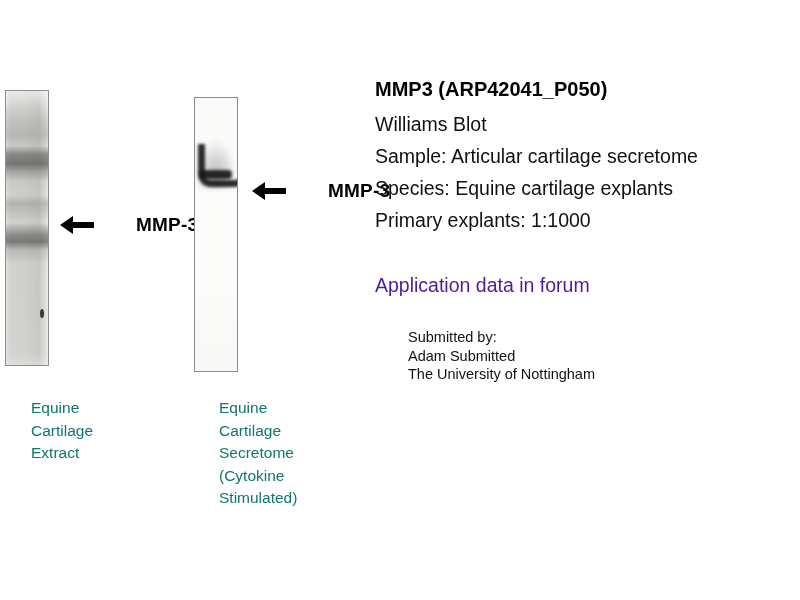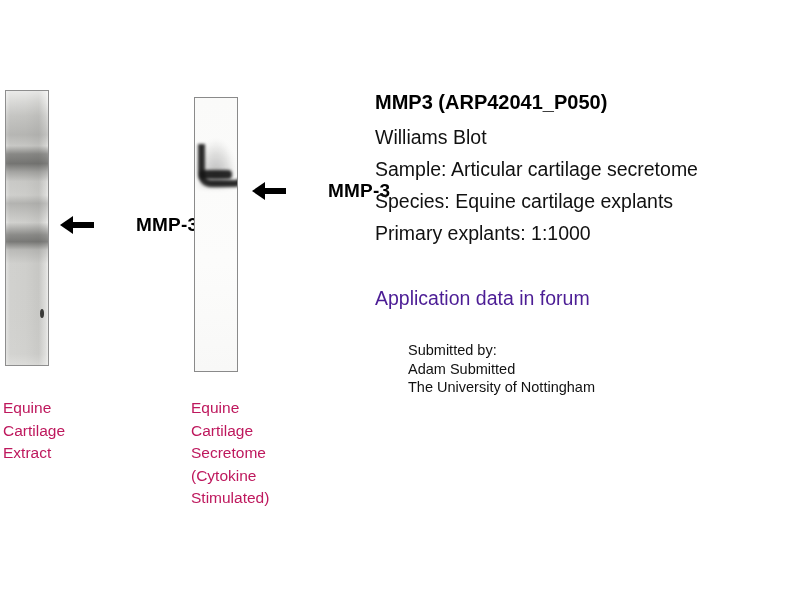--- a/index.html
+++ b/index.html
@@ -188,31 +188,32 @@
   #annot-secretome { left: 252px; top: 180px; }
   #annot-secretome .arrow { width: 34px; }
   #annot-secretome .arrow .shaft { width: 23px; }
   #annot-secretome .band-label { margin-left: 42px; }
 
   
   .lane-caption {
     position: absolute;
     font-size: 15.5px;
     line-height: 22.5px;
-    color: #be185d;
+    color: #0f766e;
     white-space: pre-line;
+    margin-left: 28px;
   }
   #caption-extract { left: 3px; top: 397px; }
   #caption-secretome { left: 191px; top: 397px; }
 
   
   #info {
     position: absolute;
     left: 375px;
-    top: 89px;
+    top: 76px;
     width: 425px;
   }
   #info .title {
     font-size: 20px;
     font-weight: bold;
     line-height: 26px;
     margin-bottom: 6px;
     color: #000;
     white-space: nowrap;
   }

